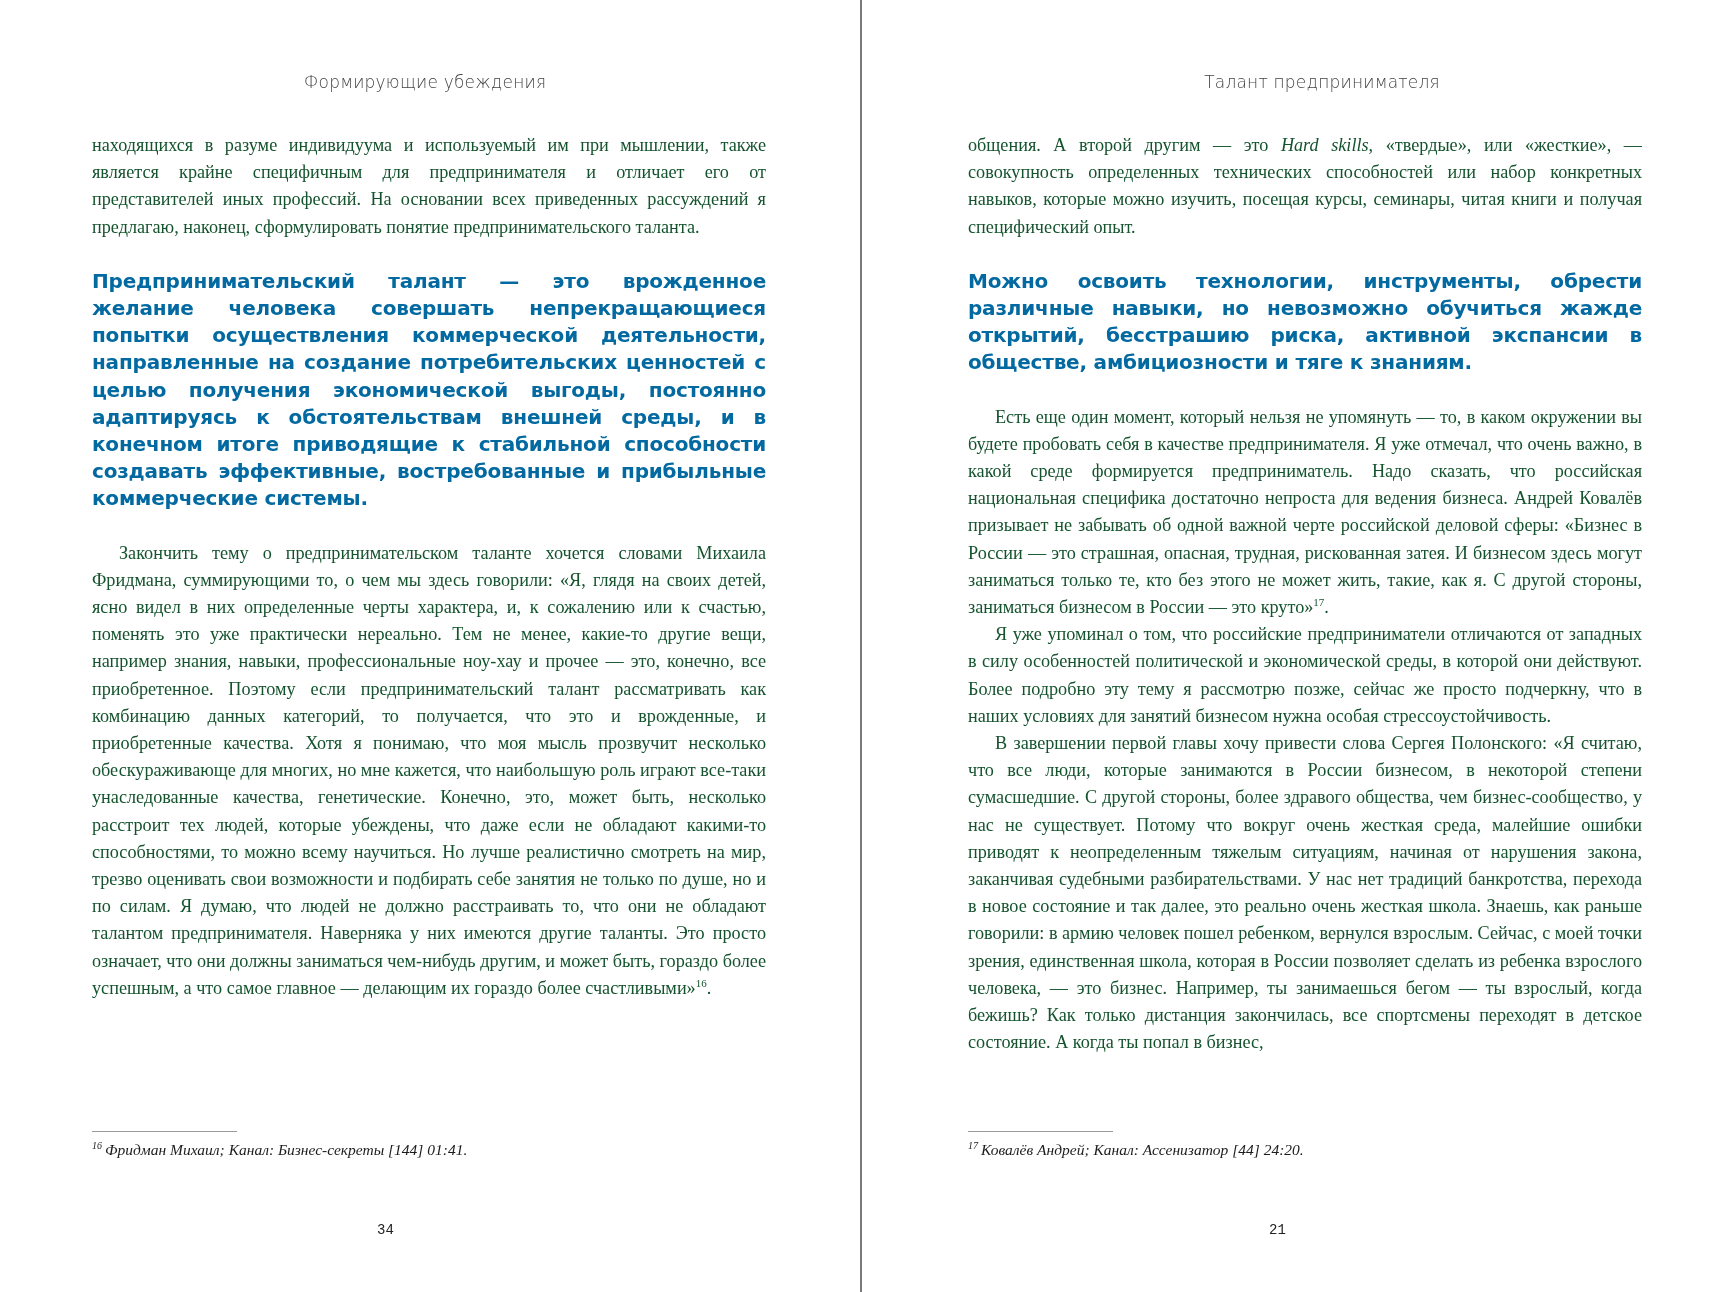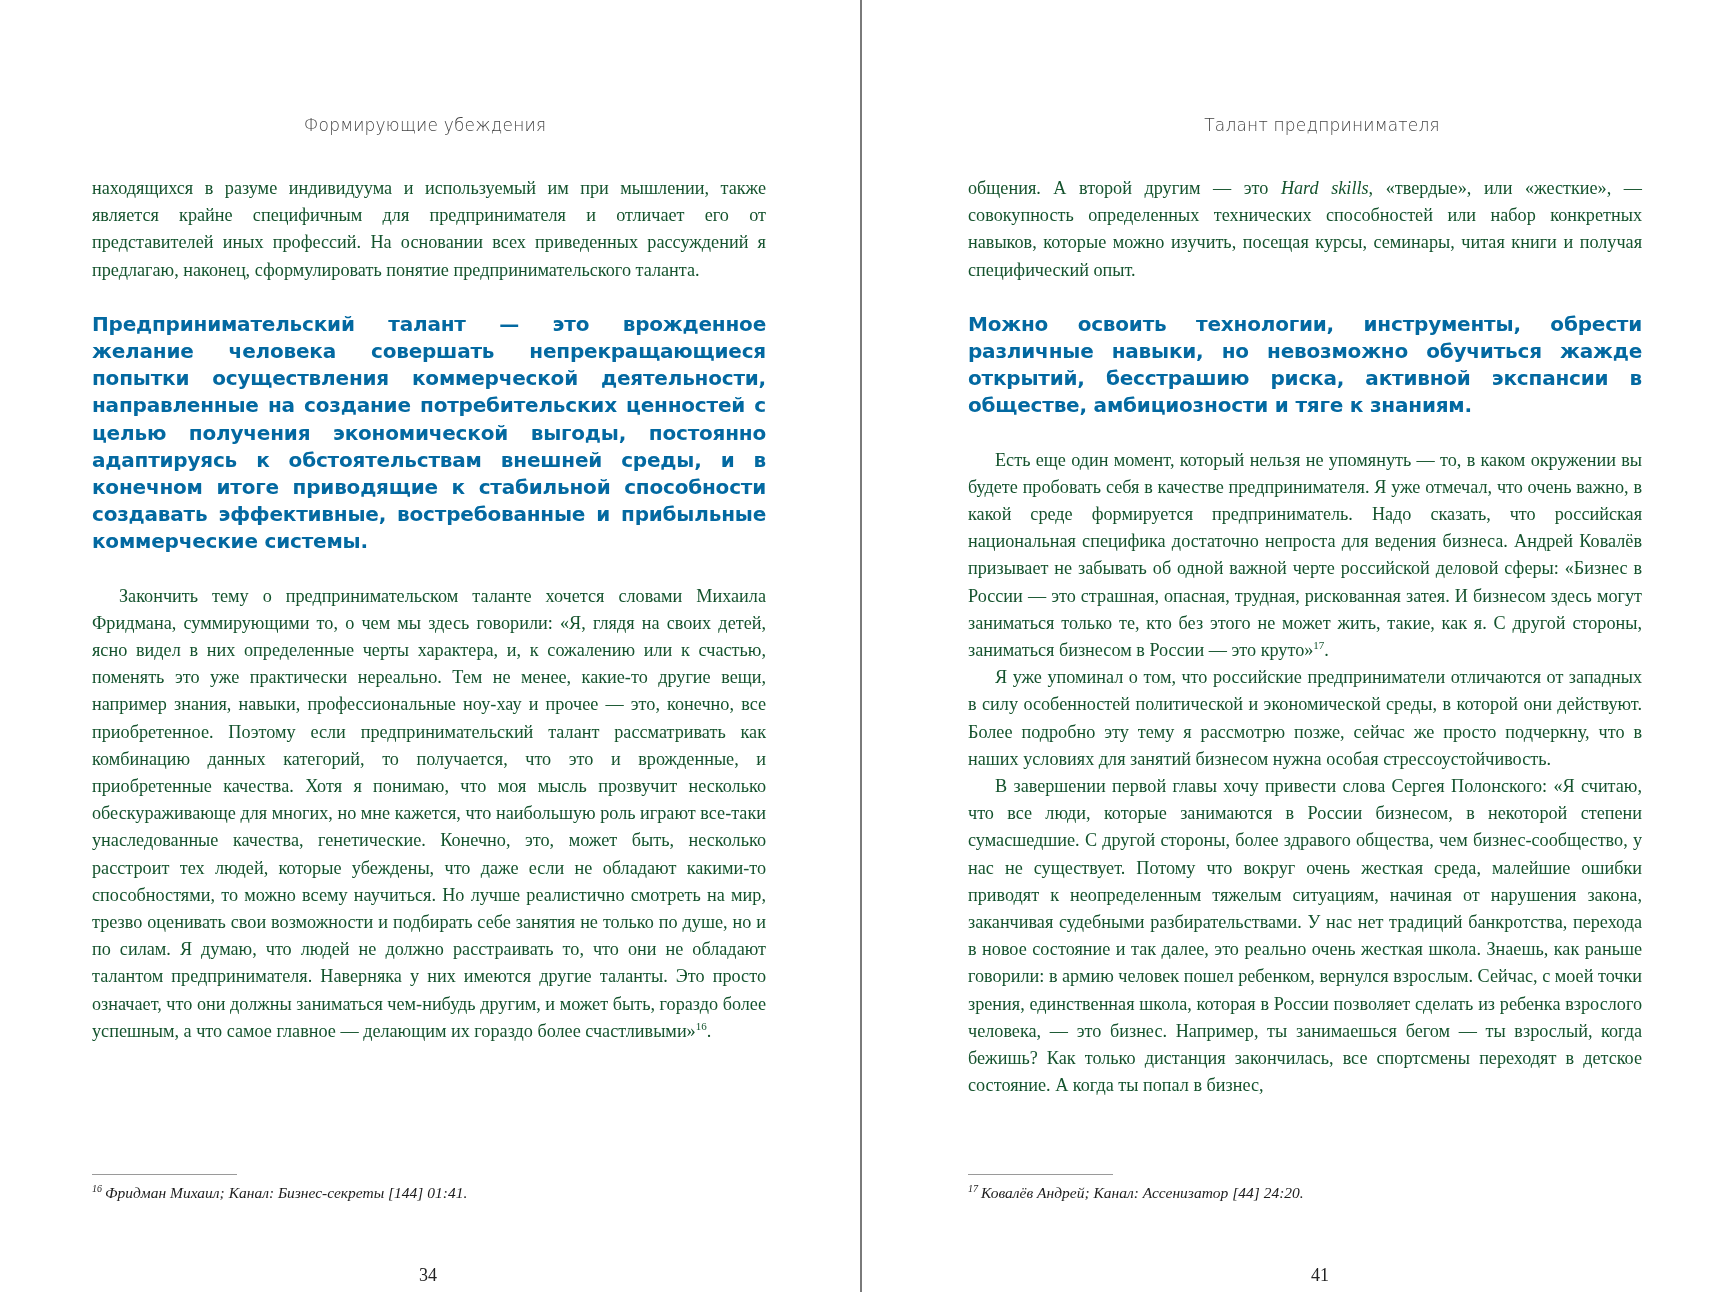--- a/index.html
+++ b/index.html
@@ -24,21 +24,20 @@
       top: 0;
       width: 2px;
       height: 1292px;
       background: #7a7a7a;
     }
     .page {
       position: absolute;
       top: 0;
       width: 860px;
       height: 1072px;
-      margin-top: 43px;
     }
     .page.left { left: 0; }
     .page.right { left: 862px; }
 
     .running-head {
       position: absolute;
       top: 72px;
       left: 0;
       width: 100%;
       text-align: center;
@@ -113,24 +112,24 @@
     .footnote .fn-num {
       font-size: 10px;
       vertical-align: super;
       line-height: 0;
       margin-right: 3px;
     }
 
     .folio {
       position: absolute;
       top: 1222px;
-      font-family: Liberation Serif, serif;
-      font-size: 18px;
+      font-family: Liberation Mono, monospace;
+      font-size: 14px;
       color: #222222;
-      text-align: right;
+      text-align: left;
       width: 60px;
     }
     .page.left .folio { left: 377px; }
     .page.right .folio { left: 407px; }
   </style>
 </head>
 <body>
 
 <div class="spread">
 
@@ -165,16 +164,16 @@
       <p class="para indent"><span>Есть еще один момент, который нельзя не упомянуть — то, в каком окружении вы будете пробовать себя в качестве предпринимателя. Я уже отмечал, что очень важно, в какой среде формируется предприниматель. Надо сказать, что российская национальная специфика достаточно непроста для ведения бизнеса. Андрей Ковалёв призывает не забывать об одной важной черте российской деловой сферы: «Бизнес в России — это страшная, опасная, трудная, рискованная затея. И бизнесом здесь могут заниматься только те, кто без этого не может жить, такие, как я. С другой стороны, заниматься бизнесом в России — это круто»</span><span class="fn-ref">17</span><span>.</span></p>
 
       <p class="para indent">Я уже упоминал о том, что российские предприниматели отличаются от западных в силу особенностей политической и экономической среды, в которой они действуют. Более подробно эту тему я рассмотрю позже, сейчас же просто подчеркну, что в наших условиях для занятий бизнесом нужна особая стрессоустойчивость.</p>
 
       <p class="para indent">В завершении первой главы хочу привести слова Сергея Полонского: «Я считаю, что все люди, которые занимаются в России бизнесом, в некоторой степени сумасшедшие. С другой стороны, более здравого общества, чем бизнес-сообщество, у нас не существует. Потому что вокруг очень жесткая среда, малейшие ошибки приводят к неопределенным тяжелым ситуациям, начиная от нарушения закона, заканчивая судебными разбирательствами. У нас нет традиций банкротства, перехода в новое состояние и так далее, это реально очень жесткая школа. Знаешь, как раньше говорили: в армию человек пошел ребенком, вернулся взрослым. Сейчас, с моей точки зрения, единственная школа, которая в России позволяет сделать из ребенка взрослого человека, — это бизнес. Например, ты занимаешься бегом — ты взрослый, когда бежишь? Как только дистанция закончилась, все спортсмены переходят в детское состояние. А когда ты попал в бизнес,</p>
     </div>
 
     <div class="footnote-rule"></div>
     <div class="footnote"><span class="fn-num">17</span><span>Ковалёв Андрей; Канал: Ассенизатор [44] 24:20.</span></div>
 
-    <div class="folio">41</div>
+    <div class="folio">21</div>
   </div>
 
 </div>
 
 </body></html>

